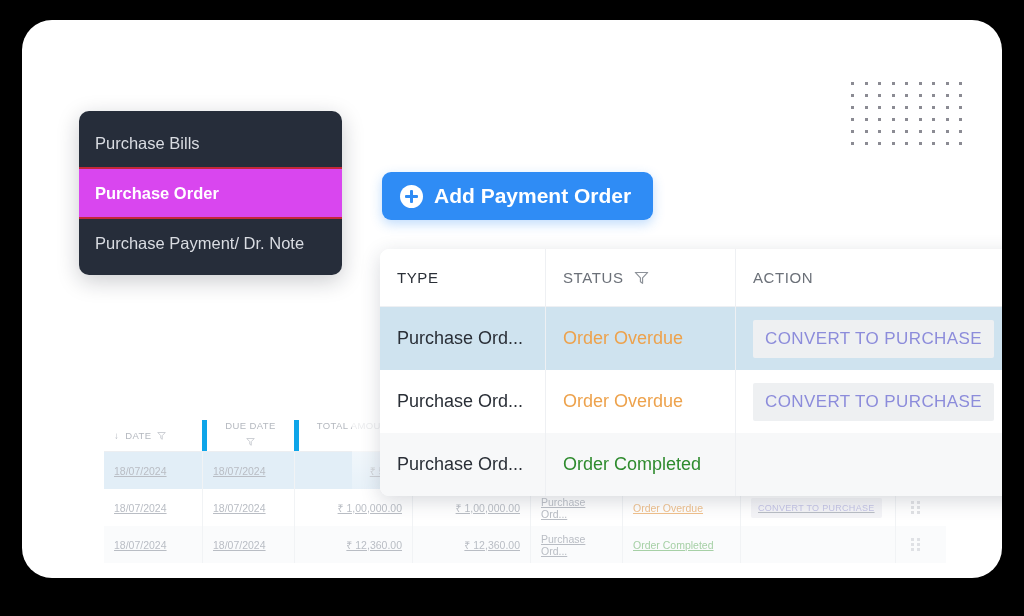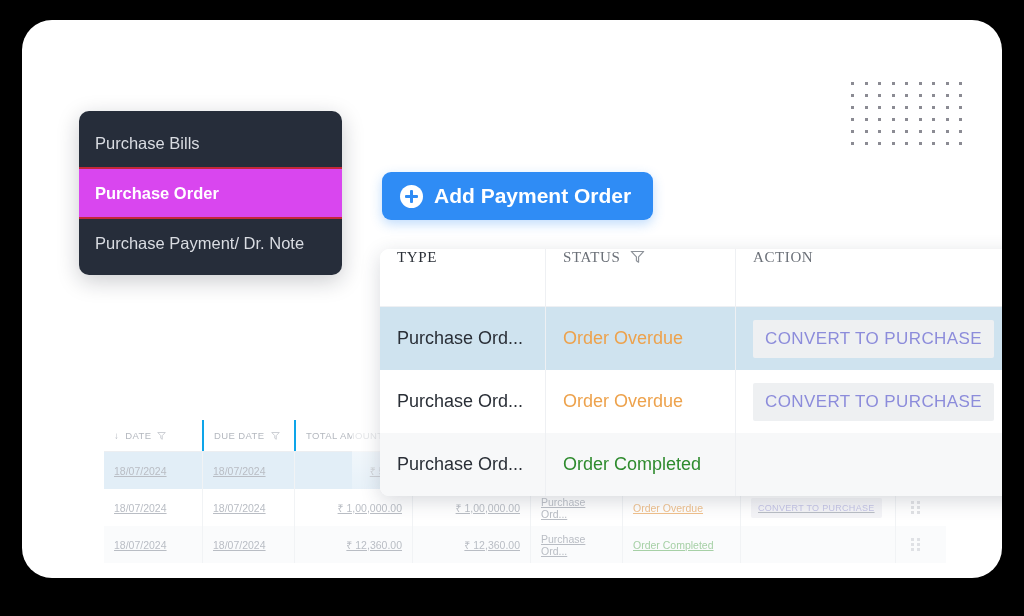--- a/index.html
+++ b/index.html
@@ -62,21 +62,21 @@
   #bg-table .bg-head {
     display: flex;
     align-items: center;
     height: 32px;
     border-bottom: 1px solid #eceef1;
     color: #b4b8bf;
     letter-spacing: .4px;
     font-size: 9.5px;
   }
   #bg-table .bg-head .cell { padding: 0 10px; display:flex; align-items:center; gap:6px; height:100%; }
-  #bg-table .bg-head .cell + .cell { border-left: 2px solid #0ea5e9; }
+  #bg-table .bg-head .cell + .cell { border-left: 5px solid #0ea5e9; flex-direction: column; }
   #bg-table .bg-row {
     display: flex;
     align-items: center;
     height: 37px;
     font-size: 10.5px;
   }
   #bg-table .bg-row .cell { padding: 0 10px; height:100%; display:flex; align-items:center;text-decoration:underline; }
   #bg-table .bg-row .cell + .cell { border-left: 1px solid #f1f3f5; }
   #bg-table .bg-row.sel { background: #e2eef7; }
   #bg-table .bg-row.alt { background: #fafbfc; }
@@ -196,22 +196,22 @@
   #zoom-panel .zt-head {
     display: flex;
     height: 58px;
     background: #ffffff;
     border-bottom: 1px solid #eef0f3;
     font-size: 15px;
     color: #6b7078;
     letter-spacing: .6px;
   }
   #zoom-panel .zt-head .zc {
-    display: flex; gap: 10px;
-    padding: 0 17px; height: 100%; font-family: Liberation Serif, serif;
+    display: flex; align-items: center; gap: 10px;
+    padding: 0 17px; height: 100%;
   }
   #zoom-panel .zt-head .zc + .zc { border-left: 1px solid #eef0f3; }
 
   #zoom-panel .zt-row {
     display: flex;
     height: 63px;
     align-items: center;
     font-size: 18px;
   }
   #zoom-panel .zt-row .zc {

